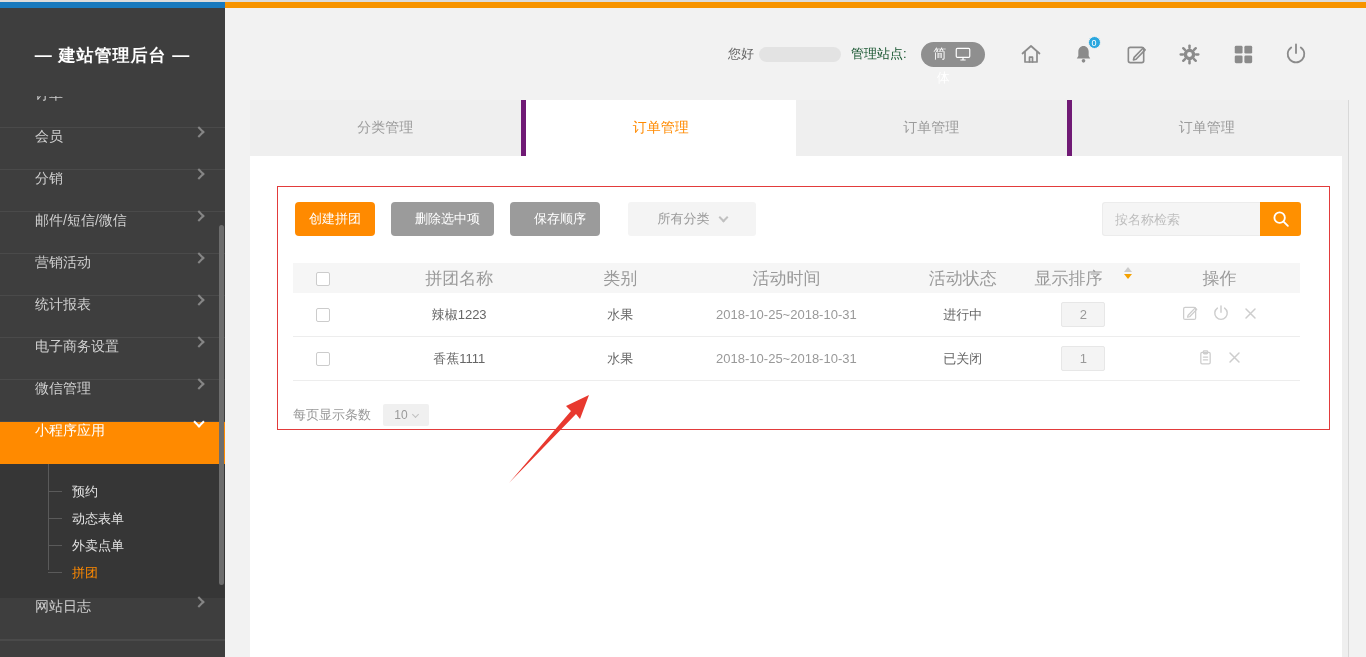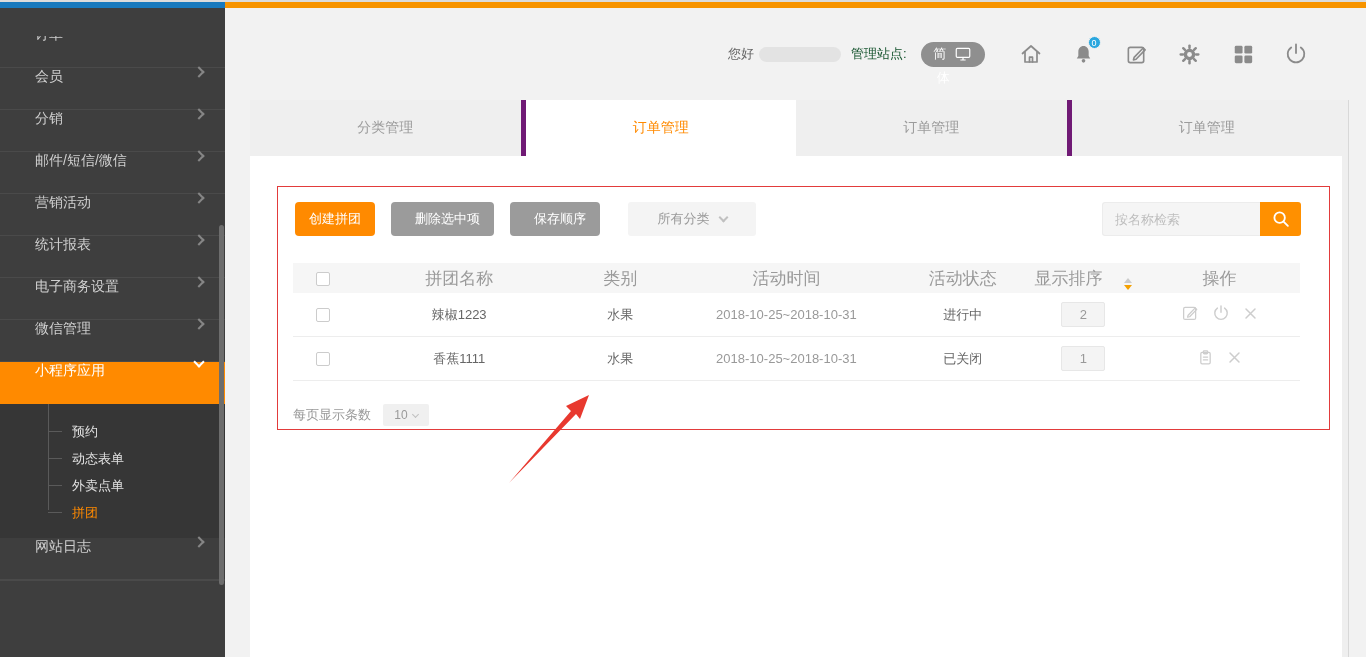--- a/index.html
+++ b/index.html
@@ -74,21 +74,21 @@
   .c { text-align:center; }
   .c-check { width:6%; }
   .c-name { width:21%; }
   .c-cat { width:11%; }
   .c-time { width:22%; }
   .c-status { width:13%; }
   .c-sort { width:11%; }
   .c-ops { width:16%; }
   .time-text { color:#999; }
   .checkbox { width:14px; height:14px; border:1px solid #ccc; border-radius:2px; background:#fff; display:inline-block; cursor:pointer; vertical-align:middle; }
-  .sort-head { display:inline-flex; align-items:flex-end; gap:22px;font-family:Liberation Serif, serif; }
+  .sort-head { display:inline-flex; align-items:flex-start; gap:22px;font-family:Liberation Serif, serif; }
   .sort-arrows { display:inline-flex; flex-direction:column; gap:2px; cursor:pointer; }
   .tri-up { width:0; height:0; border-left:4px solid transparent; border-right:4px solid transparent; border-bottom:5px solid #cbcbcb; }
   .tri-down { width:0; height:0; border-left:4px solid transparent; border-right:4px solid transparent; border-top:5px solid #f5a100; }
   .sort-box { display:inline-block; min-width:44px; padding:4px 0; background:#f4f4f4; border:1px solid #e7e7e7; border-radius:2px; color:#999; text-align:center; cursor:pointer; }
   .ops { display:inline-flex; align-items:center; gap:13px; }
   .op { cursor:pointer; display:inline-flex; }
 
   
   .pager { position:absolute; left:293px; top:404px; display:flex; align-items:center; gap:12px; }
   .pager-label { color:#999; font-size:13px; }
@@ -99,20 +99,21 @@
 </style>
 </head>
 <body>
 
 <div class="topstrip">
   <div class="strip-blue"></div>
   <div class="strip-orange"></div>
 </div>
 
 <aside class="sidebar">
+  <div class="sidebar-title">— 建站管理后台 —</div>
   <nav class="menu">
     <div class="partial-wrap">
       <div class="menu-item">
         <span>订单</span>
         <span class="chev"></span>
       </div>
     </div>
     <div class="menu-item">
       <span>会员</span>
       <span class="chev"></span>

